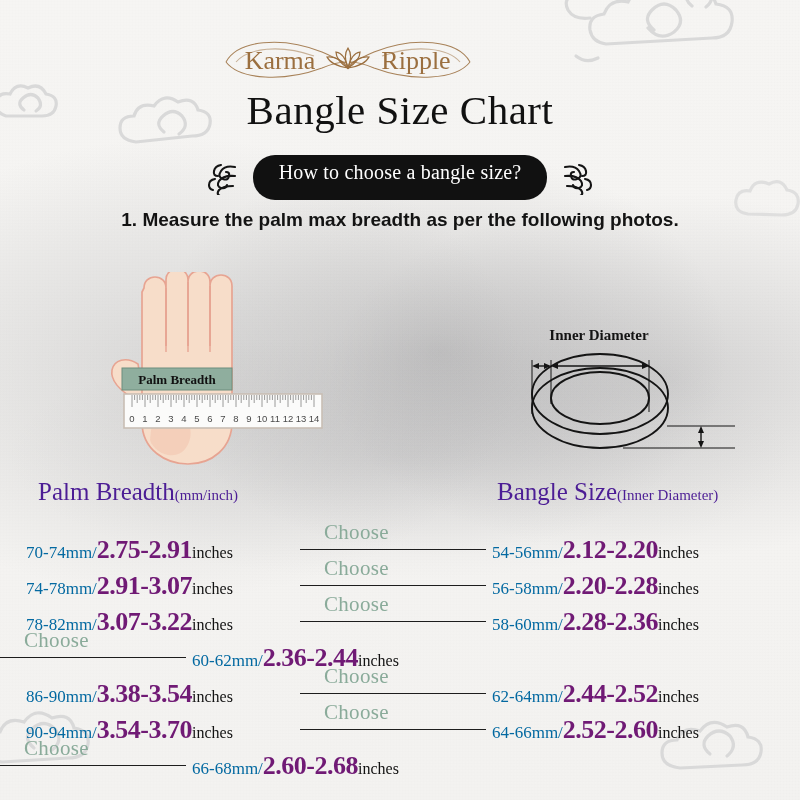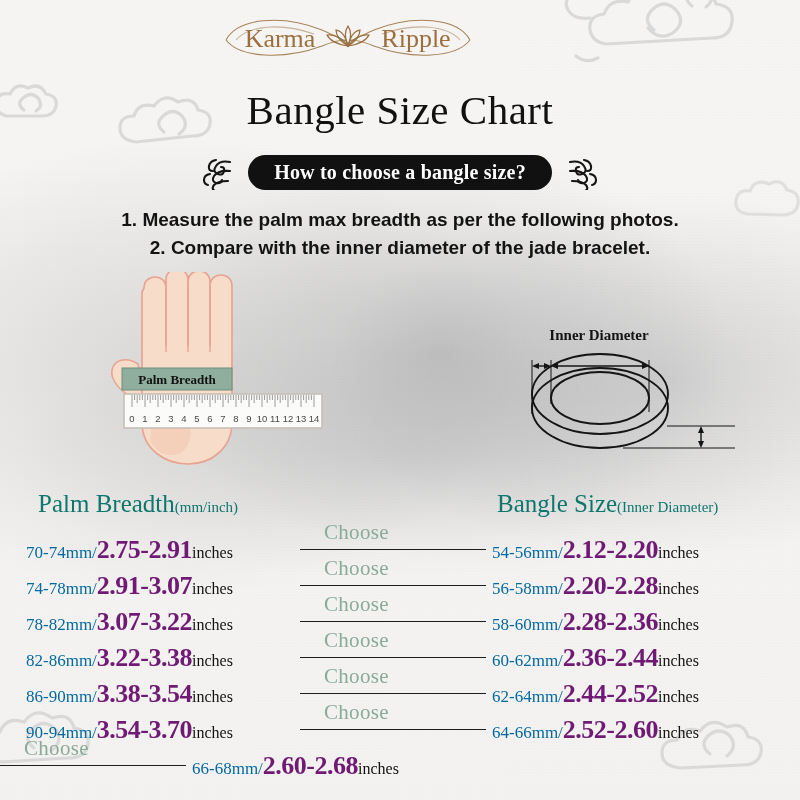--- a/index.html
+++ b/index.html
@@ -34,21 +34,21 @@
       repeating-linear-gradient(0deg, rgba(0,0,0,0.022) 0px, rgba(0,0,0,0) 1px, rgba(255,255,255,0.02) 2px, rgba(0,0,0,0) 3px),
       repeating-linear-gradient(90deg, rgba(0,0,0,0.018) 0px, rgba(0,0,0,0) 1px, rgba(255,255,255,0.02) 2px, rgba(0,0,0,0) 3px);
   }
   #clouds { position: absolute; inset: 0; z-index: 2; }
 
   
   #content { position: relative; z-index: 5; width: 800px; height: 800px; }
 
   
   #logo-wrap {
-    position: absolute; top: 10px; left: 0; width: 696px;
+    position: absolute; top: 32px; left: 0; width: 696px;
     text-align: center;
   }
   .logo-svg { display: block; margin: 0 auto; }
 
   
   #page-title {
     position: absolute; top: 86px; left: 0; width: 800px;
     text-align: center;
     font-size: 41px;
     letter-spacing: 0.5px;
@@ -58,23 +58,23 @@
   
   #banner-row {
     position: absolute; top: 155px; left: 0; width: 800px;
     display: flex; align-items: center; justify-content: center;
     gap: 14px;
   }
   #pill {
     background: #111;
     color: #fff;
     border-radius: 22px;
-    padding: 6px 26px 6px 26px;
+    padding: 6px 26px 16px 26px;
     font-size: 20px;
-    font-weight: bold;
+    font-weight: normal;
     letter-spacing: 0.2px;
     white-space: nowrap;
   }
   .flourish { display: block; }
 
   
   #instructions {
     position: absolute; top: 206px; left: 0; width: 800px;
     text-align: center;
     font-family: "Liberation Sans", "DejaVu Sans", sans-serif;
@@ -89,23 +89,22 @@
   #hand-art { position: absolute; left: 92px; top: 272px; }
   #bangle-art { position: absolute; left: 495px; top: 322px; }
 
   
   #headers {
     position: absolute; top: 478px; left: 0; width: 800px; height: 32px;
   }
   .sec-head {
     position: absolute;
     font-size: 25px;
-    color: #0f766e;
+    color: #4c1d95;
     white-space: nowrap;
-    margin-top: 12px;
   }
   .sec-head .sub { font-size: 15px; }
   #head-left  { left: 38px;  top: 0; }
   #head-right { left: 497px; top: 0; }
 
   
   #tables {
     position: absolute; top: 522px; left: 0; width: 800px;
   }
   .trow {
@@ -236,21 +235,20 @@
         <path d="M30,15 q-12,-1 -16,5 q-3,5 2,7 q5,1 6,-3"></path>
         <path d="M28,25 q-10,0 -14,4 q-3,4 1,6"></path>
         <path d="M16,4 q-6,1 -7,6 q-1,5 4,5"></path>
         <path d="M10,18 q-6,1 -6,6 q0,4 4,5"></path>
       </g>
     </svg>
   </div>
 
   <div id="instructions">
     <div>1. Measure the palm max breadth as per the following photos.</div>
-    <div>2. Compare with the inner diameter of the jade bracelet.</div>
   </div>
 
   <svg id="hand-art" width="300" height="196" viewBox="0 0 300 196">
 
     <g>
       <path d="M46,92 C34,84 22,88 20,98 C18,110 30,120 44,128 L54,136 Z" fill="#f7ddc9" stroke="#e7a492" stroke-width="1.6"></path>
       <path d="M50,20 L50,150 C50,178 74,192 96,192 C120,192 140,176 140,150 L140,14
                C140,7 135,3 129,3 C123,3 118,7 118,14 L118,74 L118,10
                C118,3 113,-1 107,-1 C101,-1 96,3 96,10 L96,74 L96,8
                C96,1 91,-3 85,-3 C79,-3 74,1 74,8 L74,74 L74,16
@@ -426,21 +424,20 @@
         <div class="left-col"><span class="mm">78-82mm</span><span class="mm">/</span><span class="inch">3.07-3.22</span><span class="unit">inches</span></div>
         <div class="mid-col">
           <div class="choose-cell">
             <div class="choose-text">Choose</div>
             <div class="choose-line"></div>
           </div>
         </div>
         <div class="right-col"><span class="mm">58-60mm</span><span class="mm">/</span><span class="inch">2.28-2.36</span><span class="unit">inches</span></div>
       </div>
       <div class="trow">
-        <div class="left-col"><span class="mm">82-86mm</span><span class="mm">/</span><span class="inch">3.22-3.38</span><span class="unit">inches</span></div>
         <div class="mid-col">
           <div class="choose-cell">
             <div class="choose-text">Choose</div>
             <div class="choose-line"></div>
           </div>
         </div>
         <div class="right-col"><span class="mm">60-62mm</span><span class="mm">/</span><span class="inch">2.36-2.44</span><span class="unit">inches</span></div>
       </div>
       <div class="trow">
         <div class="left-col"><span class="mm">86-90mm</span><span class="mm">/</span><span class="inch">3.38-3.54</span><span class="unit">inches</span></div>

